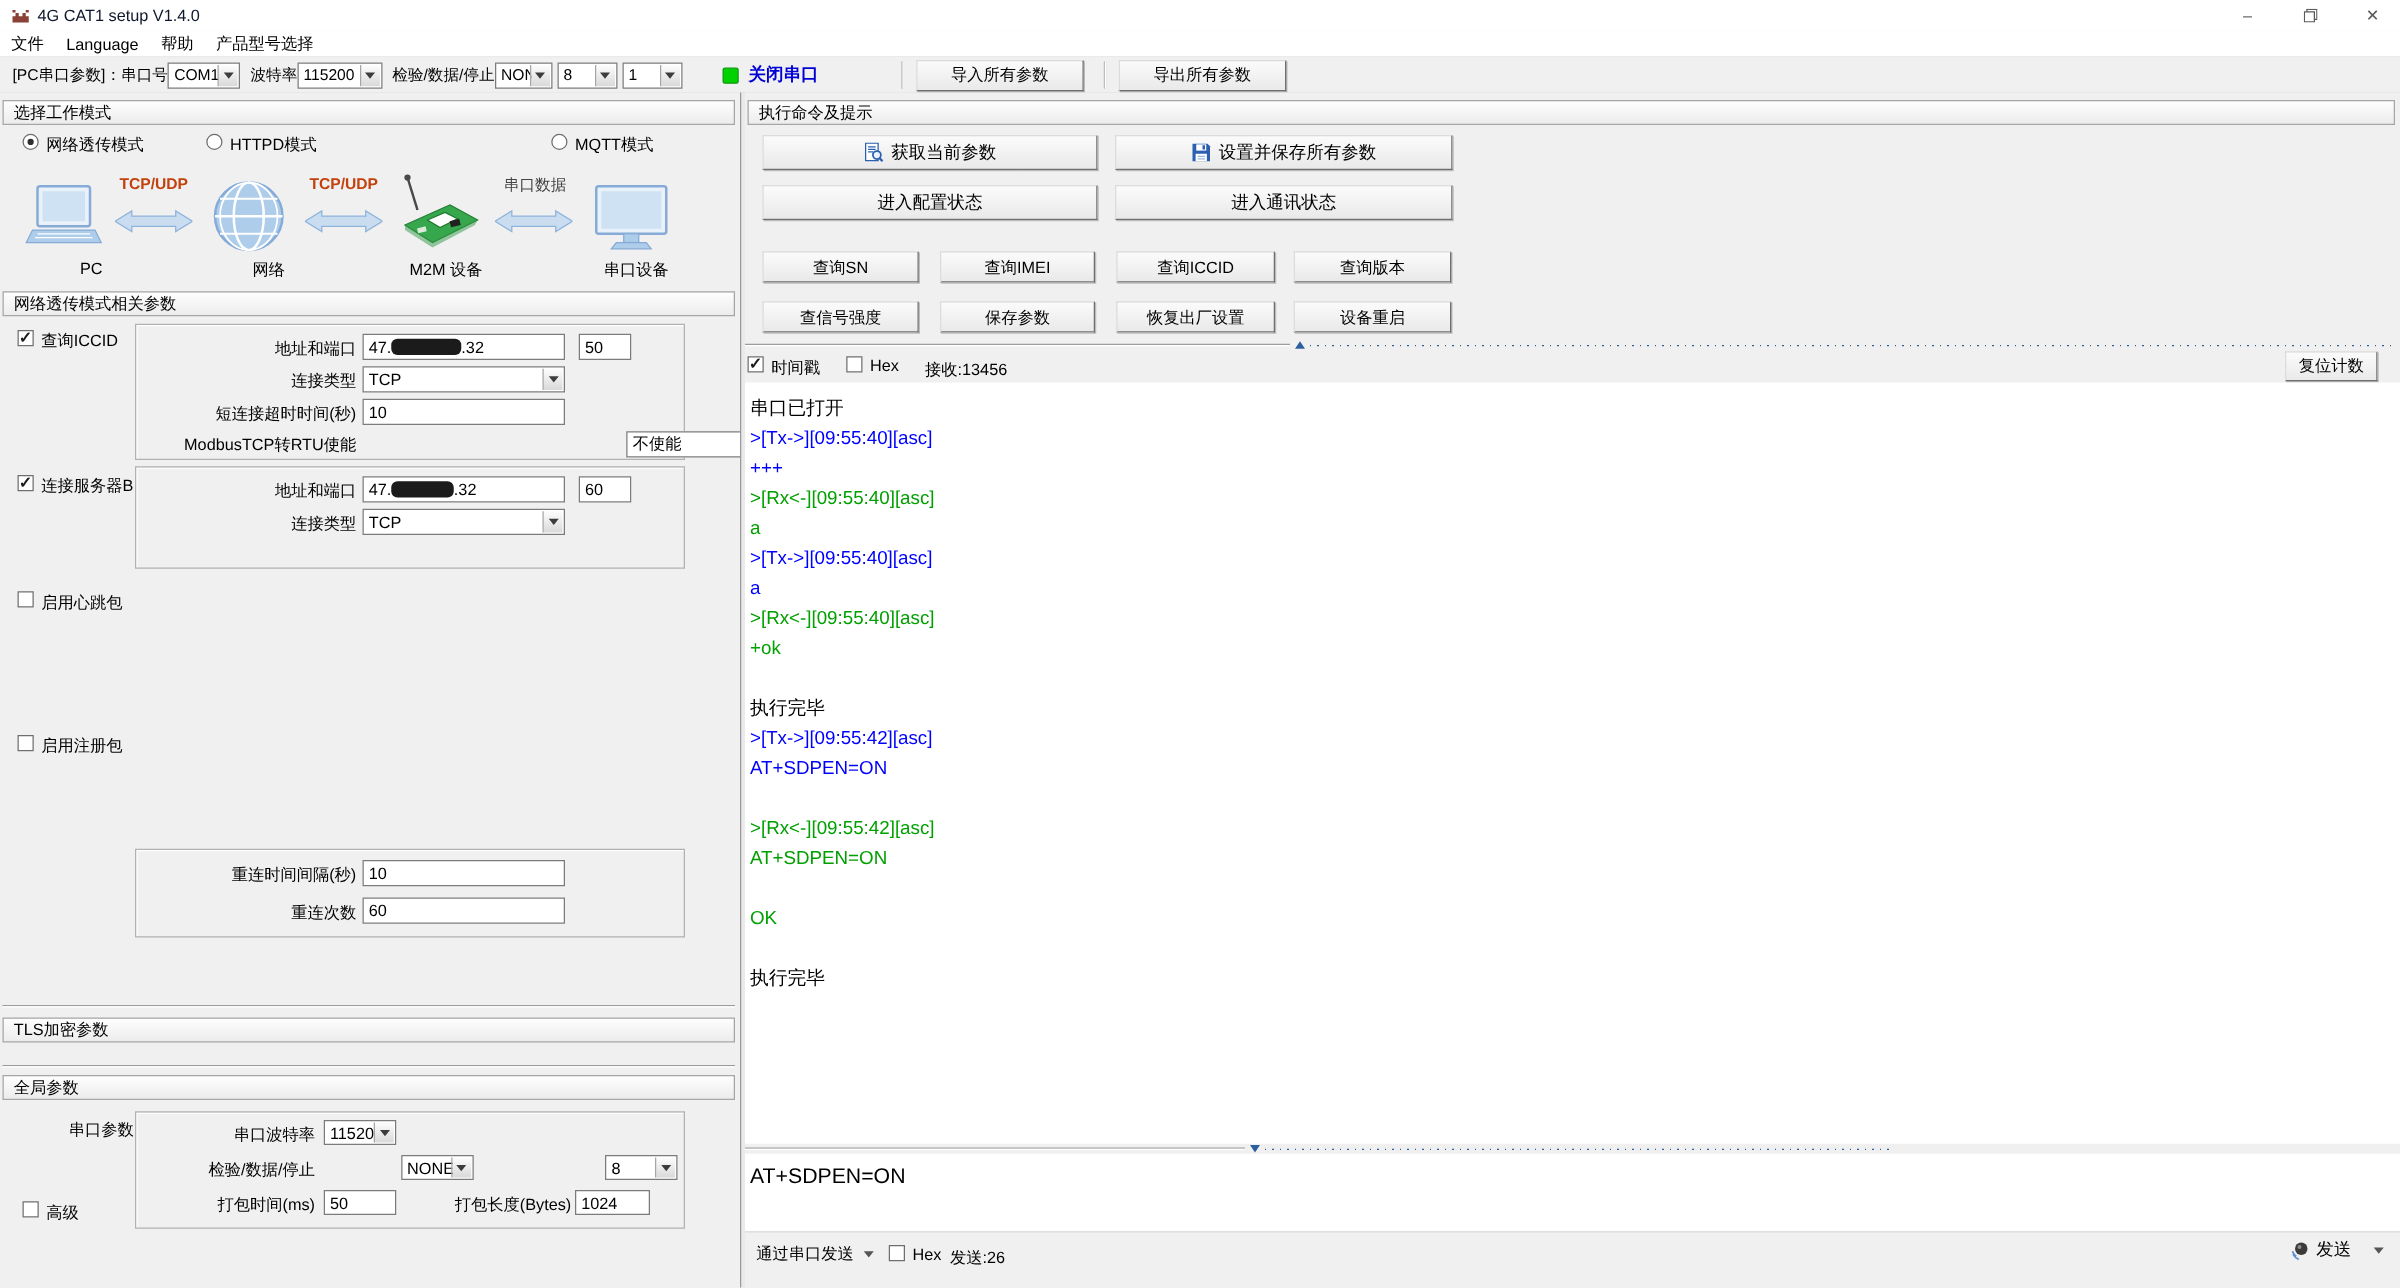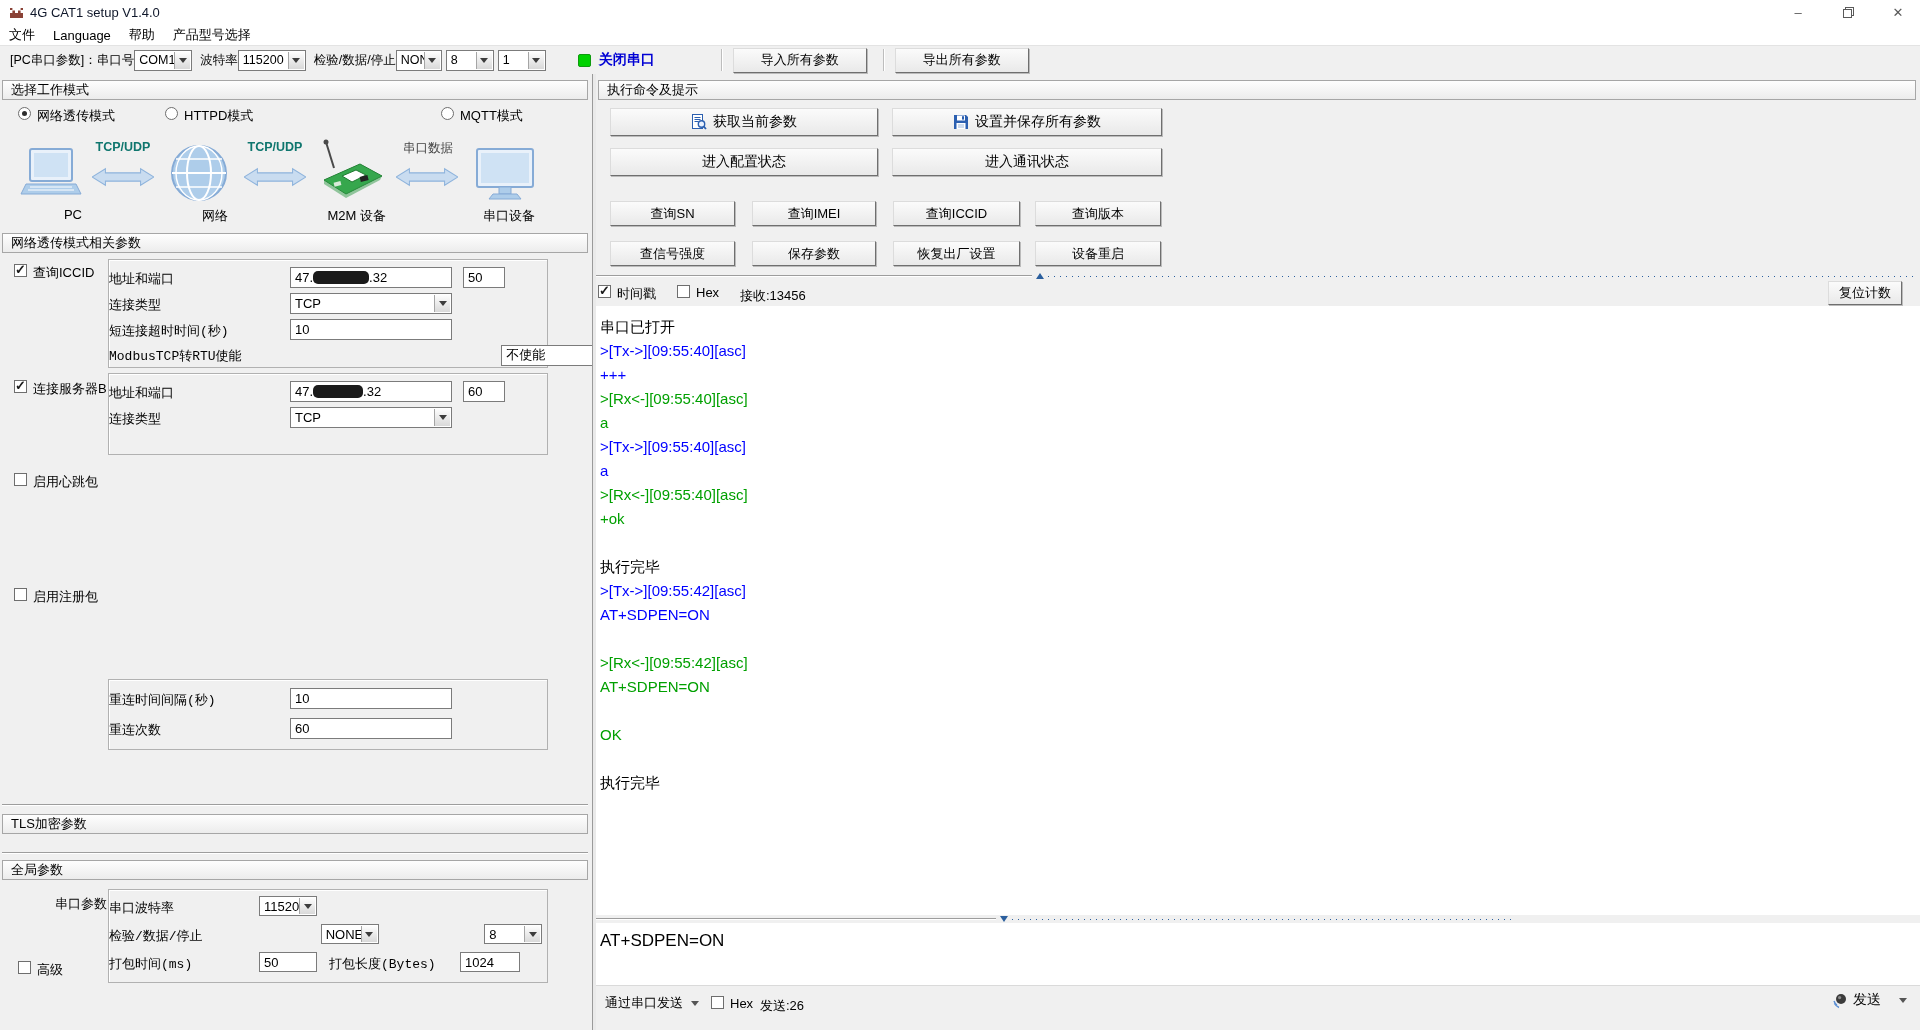--- a/index.html
+++ b/index.html
@@ -24,29 +24,29 @@
   .btn{background:linear-gradient(#fbfbfb,#e9e9e9);border:1px solid;border-color:#dcdcdc #6f6f6f #6f6f6f #dcdcdc;
     box-shadow:1px 1px 0 rgba(0,0,0,.22);display:flex;align-items:center;justify-content:center;box-sizing:border-box;font-size:13px;}
   .hdr{background:linear-gradient(#fefefe,#ececec);border:1px solid #a6a6a6;height:20px;display:flex;align-items:center;
     padding-left:8px;box-sizing:border-box;font-size:13px;}
   .grp{border:1px solid #b1b1b1;box-shadow:inset 1px 1px 0 #ffffff;}
   .cb{width:13px;height:13px;background:#fff;border:1px solid #6e6e6e;position:relative;display:inline-block;box-sizing:border-box;flex:none;}
   .cb.on::after{content:"\2713";position:absolute;left:0px;top:-3px;font-size:13px;font-weight:bold;color:#1a1a1a;}
   .rad{width:13px;height:13px;background:#fff;border:1px solid #6e6e6e;border-radius:50%;position:relative;display:inline-block;box-sizing:border-box;flex:none;}
   .rad.on::after{content:"";position:absolute;left:3px;top:3px;width:5px;height:5px;border-radius:50%;background:#2e2e2e;}
   .ckrow{display:flex;align-items:flex-start;gap:6px;}
-  .flabel{position:absolute;text-align:left;white-space:nowrap;font-family:Liberation Mono, monospace;}
+  .flabel{position:absolute;text-align:right;white-space:nowrap;}
   .raised{height:0;border-top:1px solid #9d9d9d;border-bottom:1px solid #ffffff;}
   .redact{display:inline-block;height:13px;background:#1b1b1b;border-radius:5px;vertical-align:-2px;}
   
   #left-panel{position:absolute;left:0;top:74px;width:592px;height:956px;background:#f0f0f0;}
   #vsplit{position:absolute;left:592px;top:74px;width:4px;height:956px;background:#eaeaea;border-left:1px solid #9a9a9a;box-sizing:border-box;}
   #right-panel{position:absolute;left:596px;top:74px;width:1324px;height:956px;background:#f0f0f0;}
   .node-label{position:absolute;text-align:right;font-size:13px;}
-  .link-label{position:absolute;text-align:center;font-size:12.5px;font-weight:bold;color:#0f766e;}
+  .link-label{position:absolute;text-align:center;font-size:12.5px;font-weight:bold;color:#c2410c;}
   
   #log-area{position:absolute;left:0;top:232px;width:1324px;height:609px;background:#ffffff;overflow:hidden;}
   #log-lines{padding:9px 0 0 4px;}
   .logline{height:24px;line-height:24px;font-size:15px;white-space:pre;}
   .logline.tx{color:#0000ff;}
   .logline.rx{color:#00a000;}
   .logline.info{color:#000000;}
   .splitter{position:absolute;left:0;width:1324px;height:8px;display:flex;align-items:center;}
   .dots{height:1px;background-image:repeating-linear-gradient(90deg,#2b5f9e 0 1px,transparent 1px 6px);}
   .tri-up{width:0;height:0;border-left:4px solid transparent;border-right:4px solid transparent;border-bottom:6px solid #2b5f9e;margin:0 4px;}

